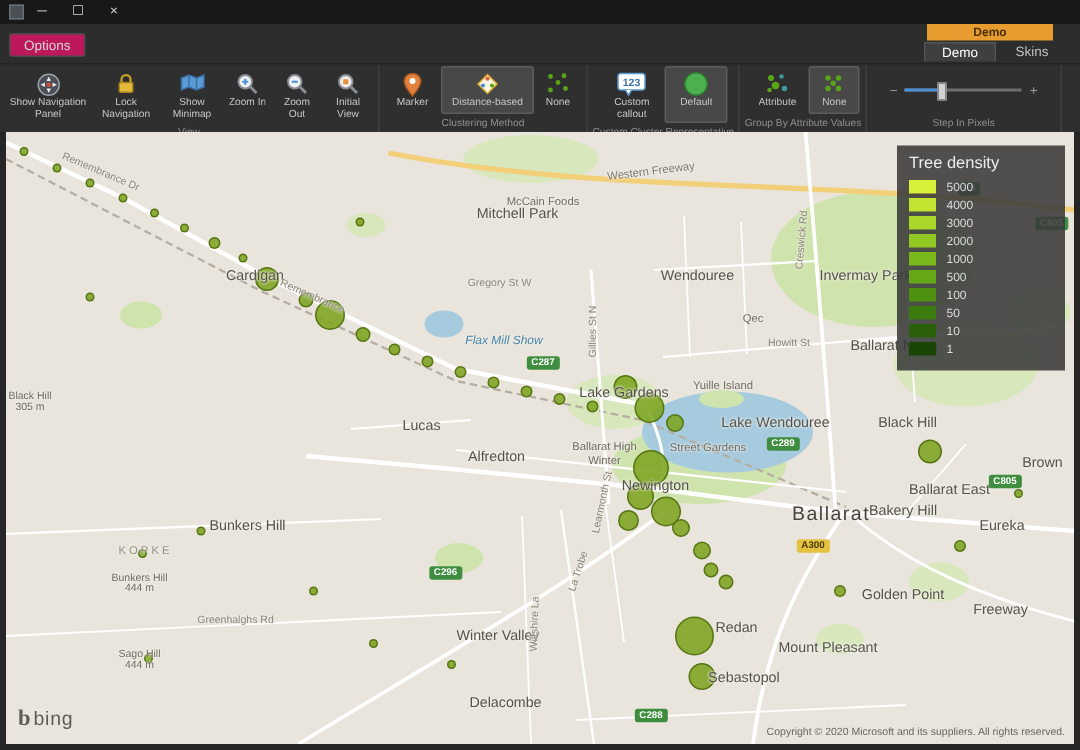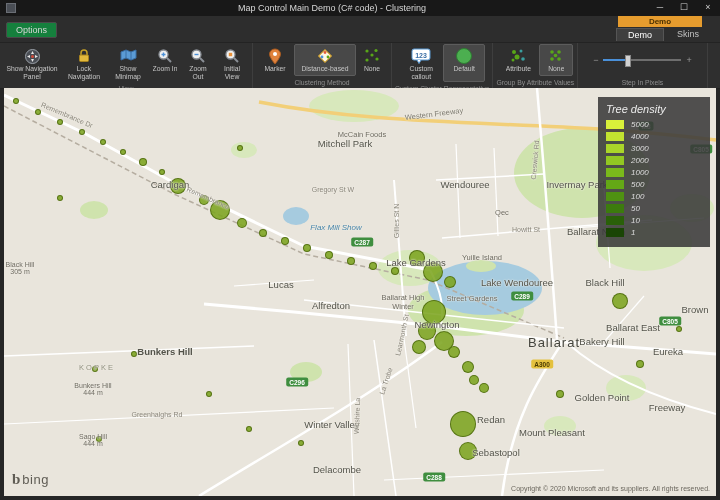--- a/index.html
+++ b/index.html
@@ -7,21 +7,21 @@
 
   
   .titlebar{position:absolute;left:0;top:0;width:720px;height:16px;background:#181818;display:flex;align-items:center;}
   .app-icon{width:8px;height:8px;margin-left:6px;background:#4a4e55;border:1px solid #6a6e75;}
   .title{flex:1;text-align:center;font-size:9px;color:#d6d6d6;white-space:nowrap;}
   .winbtns{display:flex;}
   .winbtn{width:24px;height:16px;line-height:15px;text-align:center;font-size:9px;color:#cfcfcf;cursor:default;}
 
   
   .tabstrip{position:absolute;left:0;top:16px;width:720px;height:26px;background:#2d2d2d;border-bottom:1px solid #232323;}
-  .options-btn{position:absolute;left:6px;top:6px;font-size:9px;color:#d6d6d6;padding:2px 9px;background:#15803d;border:1px solid #4a4a4a;border-radius:2px;}
+  .options-btn{position:absolute;left:6px;top:6px;font-size:9px;color:#d6d6d6;padding:2px 9px;background:#be185d;border:1px solid #4a4a4a;border-radius:2px;}
   .category-demo{position:absolute;right:18px;top:0px;width:84px;height:11px;background:#e69c2e;color:#4a3000;font-size:8px;font-weight:bold;text-align:center;line-height:11px;}
   .tabs{position:absolute;right:10px;top:12px;display:flex;gap:2px;}
   .tab{padding:1px 11px;font-size:9px;color:#c0c0c0;}
   .tab.selected{background:#3f3f3f;border:1px solid #555;border-bottom:none;color:#fff;}
 
   
   .ribbon{position:absolute;left:0;top:43px;width:720px;height:45px;background:#2f2f2f;display:flex;align-items:stretch;padding:0;border-bottom:1px solid #222;}
   .rgroup{display:flex;flex-direction:column;border-right:1px solid #3e3e3e;padding:0 3px;}
   .rgroup-buttons{flex:1;display:flex;align-items:stretch;justify-content:center;}
   .rbtn{display:flex;flex-direction:column;align-items:center;padding:2px 2px 0;margin:1px 0;border-radius:2px;border:1px solid transparent;}
@@ -48,39 +48,38 @@
   .small{font-size:7.5px;color:#6e6b61;}
   .water{font-size:8px;font-style:italic;color:#4886aa;}
   .road{font-size:7px;color:#8a867b;white-space:nowrap;}
   .road-major{font-size:7.5px;color:#7d7a6f;white-space:nowrap;}
   .district{font-size:7.5px;color:#90907f;letter-spacing:2px;}
   .peak{font-size:7px;color:#6e6b61;}
   .badge{position:absolute;transform:translate(-50%,-50%);z-index:3;font-size:6.5px;font-weight:bold;padding:1px 3px;border-radius:2px;}
   .badge.green{background:#3f8e3f;color:#fff;}
   .badge.yellow{background:#e4c13e;color:#4a3a00;}
 
-  .legend{position:absolute;right:6px;top:9px;z-index:5;width:96px;background:rgba(58,58,58,0.88);padding:6px 8px 7px;font-style:italic;}
+  .legend{position:absolute;right:6px;top:9px;z-index:5;width:96px;background:rgba(58,58,58,0.88);padding:6px 8px 7px;}
   .legend-title{font-size:11px;color:#ececec;margin-bottom:5px;}
   .legend-row{display:flex;align-items:center;margin-bottom:3px;}
   .legend-swatch{width:18px;height:9px;margin-right:7px;flex:none;}
   .legend-label{font-size:8px;color:#dcdcdc;}
 
   .bing-logo{position:absolute;left:8px;bottom:8px;z-index:4;display:flex;align-items:baseline;color:#5f5c54;}
   .bing-mark{font-size:15px;font-weight:bold;font-family:"Liberation Serif",serif;}
   .bing-text{font-size:13px;margin-left:2px;letter-spacing:0.5px;}
   .copyright{position:absolute;right:6px;bottom:4px;z-index:4;font-size:7px;color:#6b675e;}
 </style>
 </head>
 <body>
 
 <div class="app">
 
   <div class="titlebar">
     <div class="app-icon"></div>
-    <div class="title">Map Control Main Demo (C# code) - Clustering</div>
     <div class="winbtns">
       <div class="winbtn">─</div>
       <div class="winbtn">☐</div>
       <div class="winbtn">×</div>
     </div>
   </div>
 
   <div class="tabstrip">
     <div class="options-btn">Options</div>
     <div class="category-demo">Demo</div>
@@ -376,21 +375,21 @@
         <div class="mlabel town" style="left: 513px; top: 194px;">Lake Wendouree</div>
         <div class="mlabel town" style="left: 601px; top: 194px;">Black Hill</div>
         <div class="mlabel town" style="left: 277px; top: 196px;">Lucas</div>
         <div class="mlabel town" style="left: 327px; top: 217px;">Alfredton</div>
         <div class="mlabel town" style="left: 433px; top: 236px;">Newington</div>
         <div class="mlabel city" style="left: 550px; top: 254px;">Ballarat</div>
         <div class="mlabel town" style="left: 629px; top: 239px;">Ballarat East</div>
         <div class="mlabel town" style="left: 598px; top: 253px;">Bakery Hill</div>
         <div class="mlabel town" style="left: 664px; top: 263px;">Eureka</div>
         <div class="mlabel town" style="left: 691px; top: 221px;">Brown</div>
-        <div class="mlabel town" style="left: 161px; top: 263px; font-weight: bold;">Bunkers Hill</div>
+        <div class="mlabel town" style="left: 161px; top: 263px;">Bunkers Hill</div>
         <div class="mlabel town" style="left: 598px; top: 309px; text-align: center;">Golden Point</div>
         <div class="mlabel town" style="left: 663px; top: 319px;">Freeway</div>
         <div class="mlabel town" style="left: 328px; top: 336px;">Winter Valley</div>
         <div class="mlabel town" style="left: 487px; top: 331px;">Redan</div>
         <div class="mlabel town" style="left: 548px; top: 344px;">Mount Pleasant</div>
         <div class="mlabel town" style="left: 492px; top: 364px;">Sebastopol</div>
         <div class="mlabel town" style="left: 333px; top: 381px;">Delacombe</div>
         <div class="mlabel water" style="left: 332px; top: 139px;">Flax Mill Show</div>
         <div class="mlabel district" style="left: 93px; top: 279px;">KOPKE</div>
         <div class="mlabel peak" style="left: 89px; top: 301px;">Bunkers Hill

